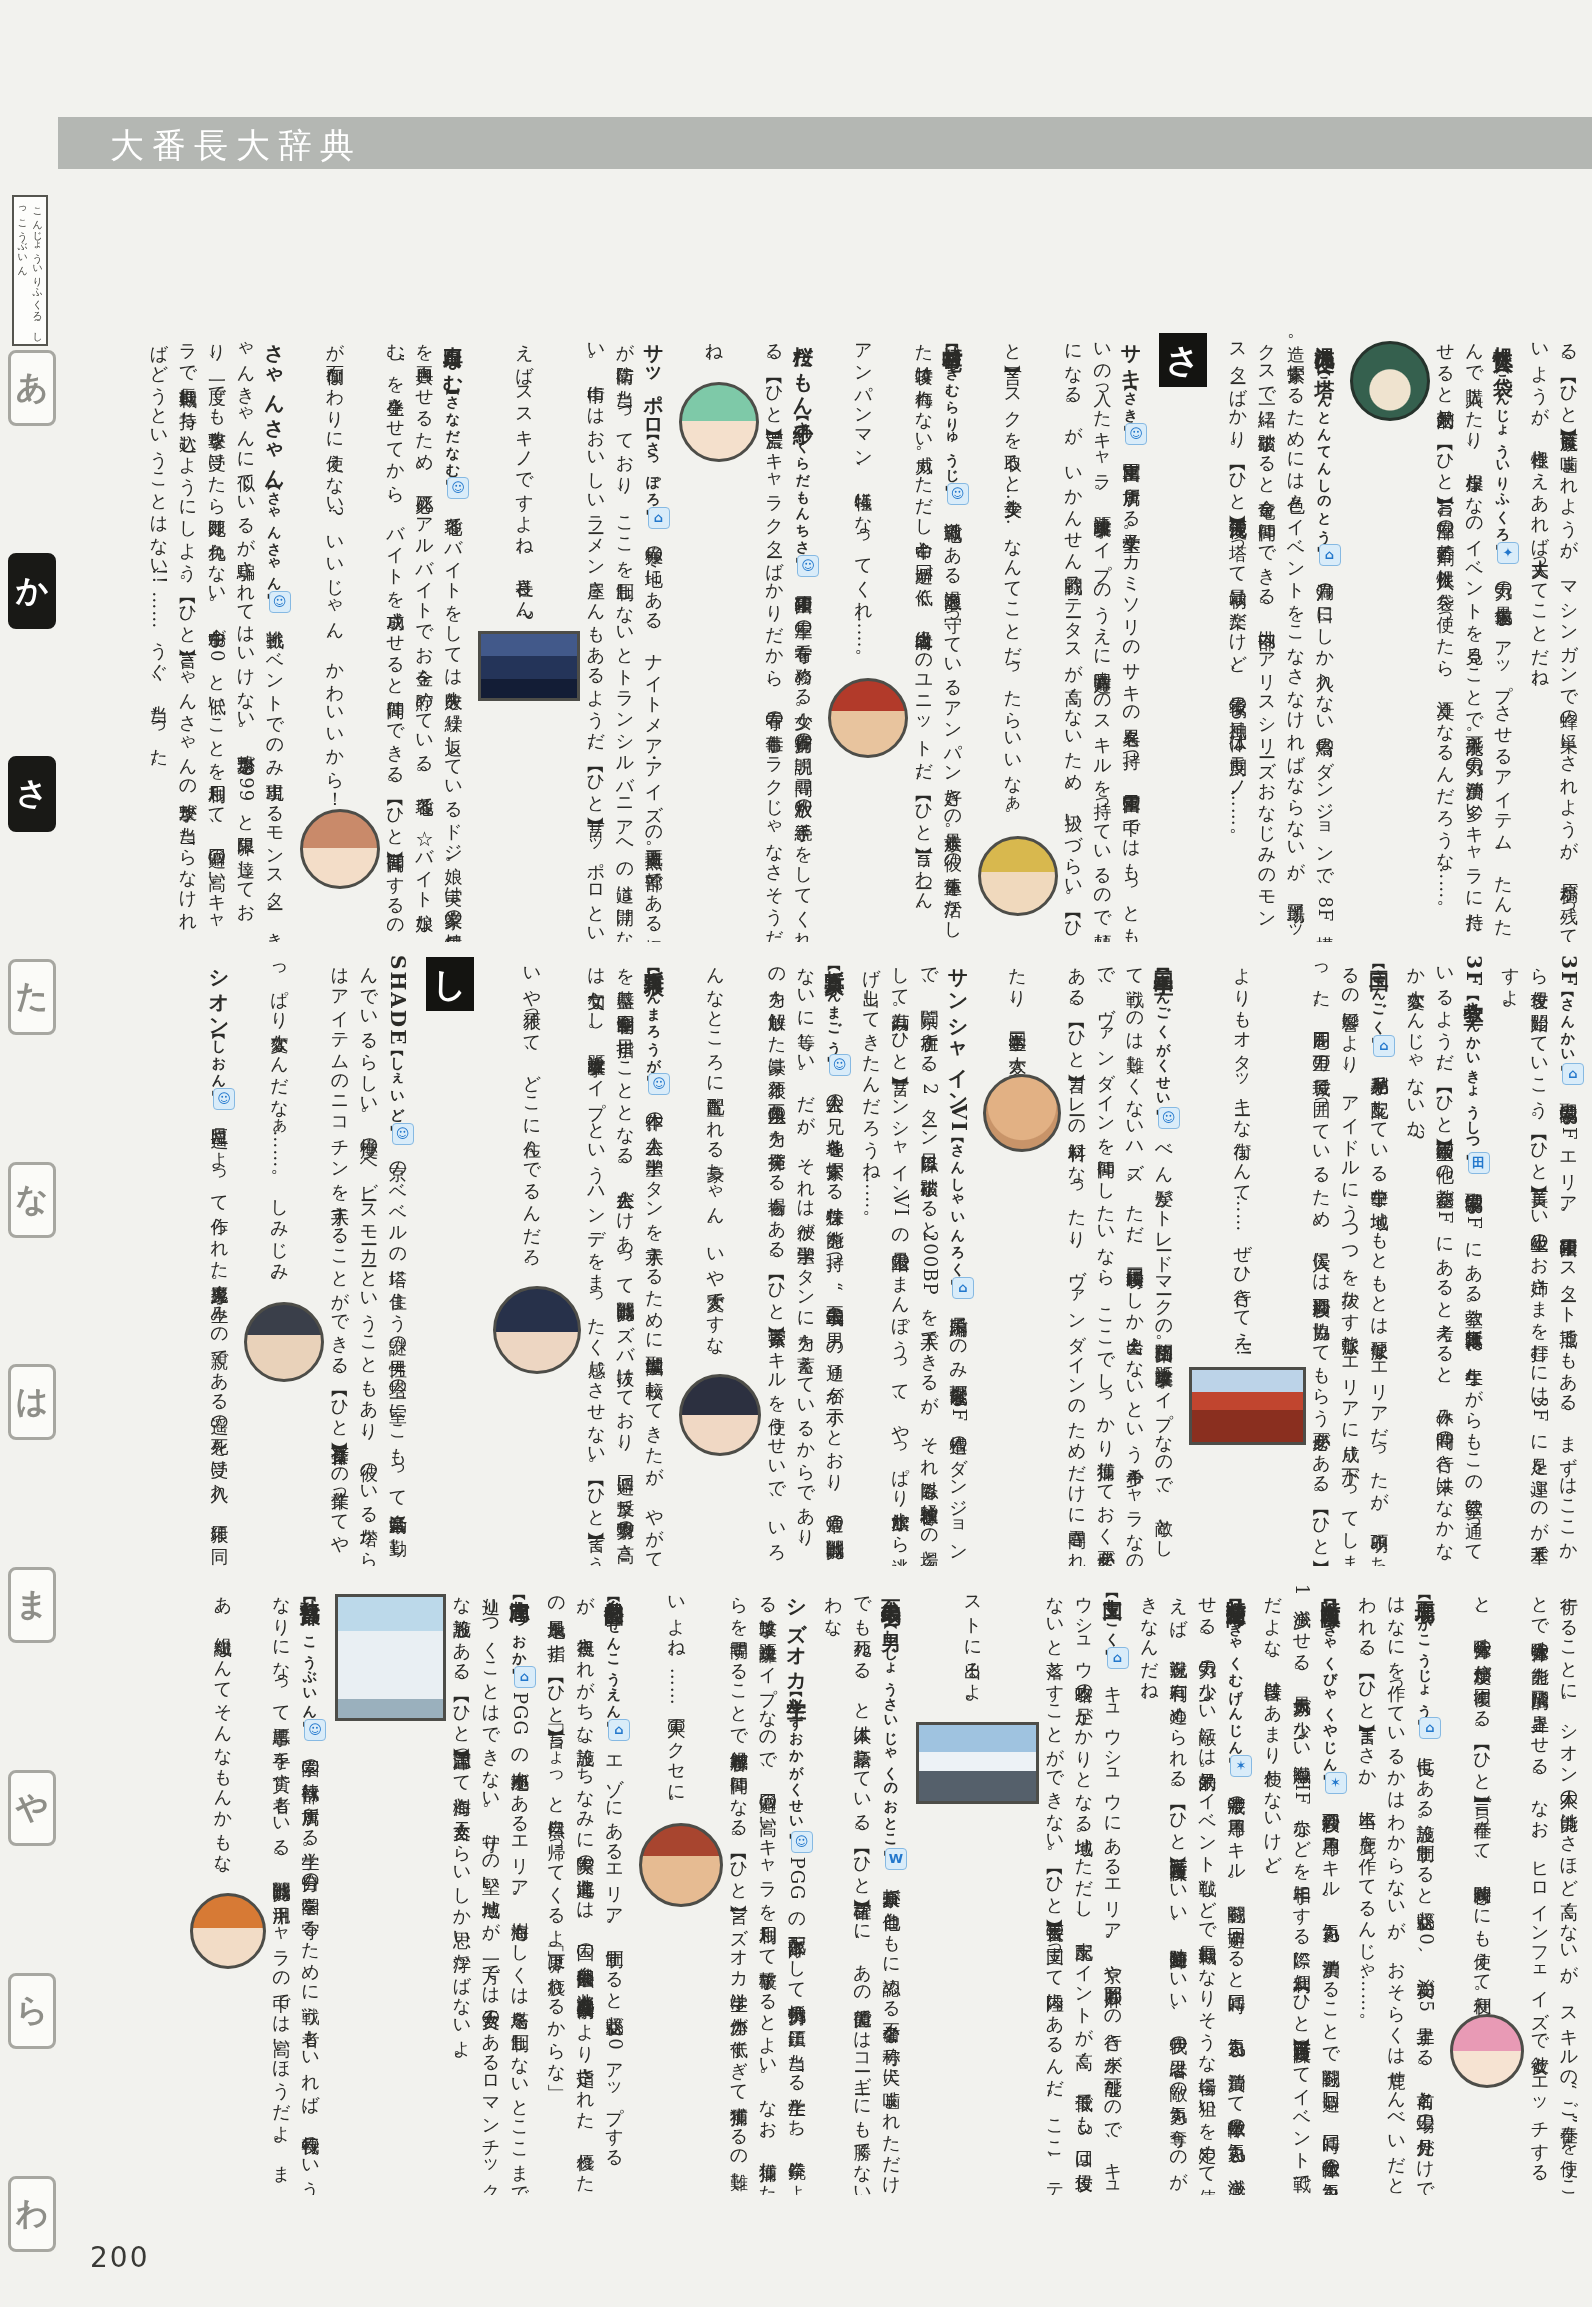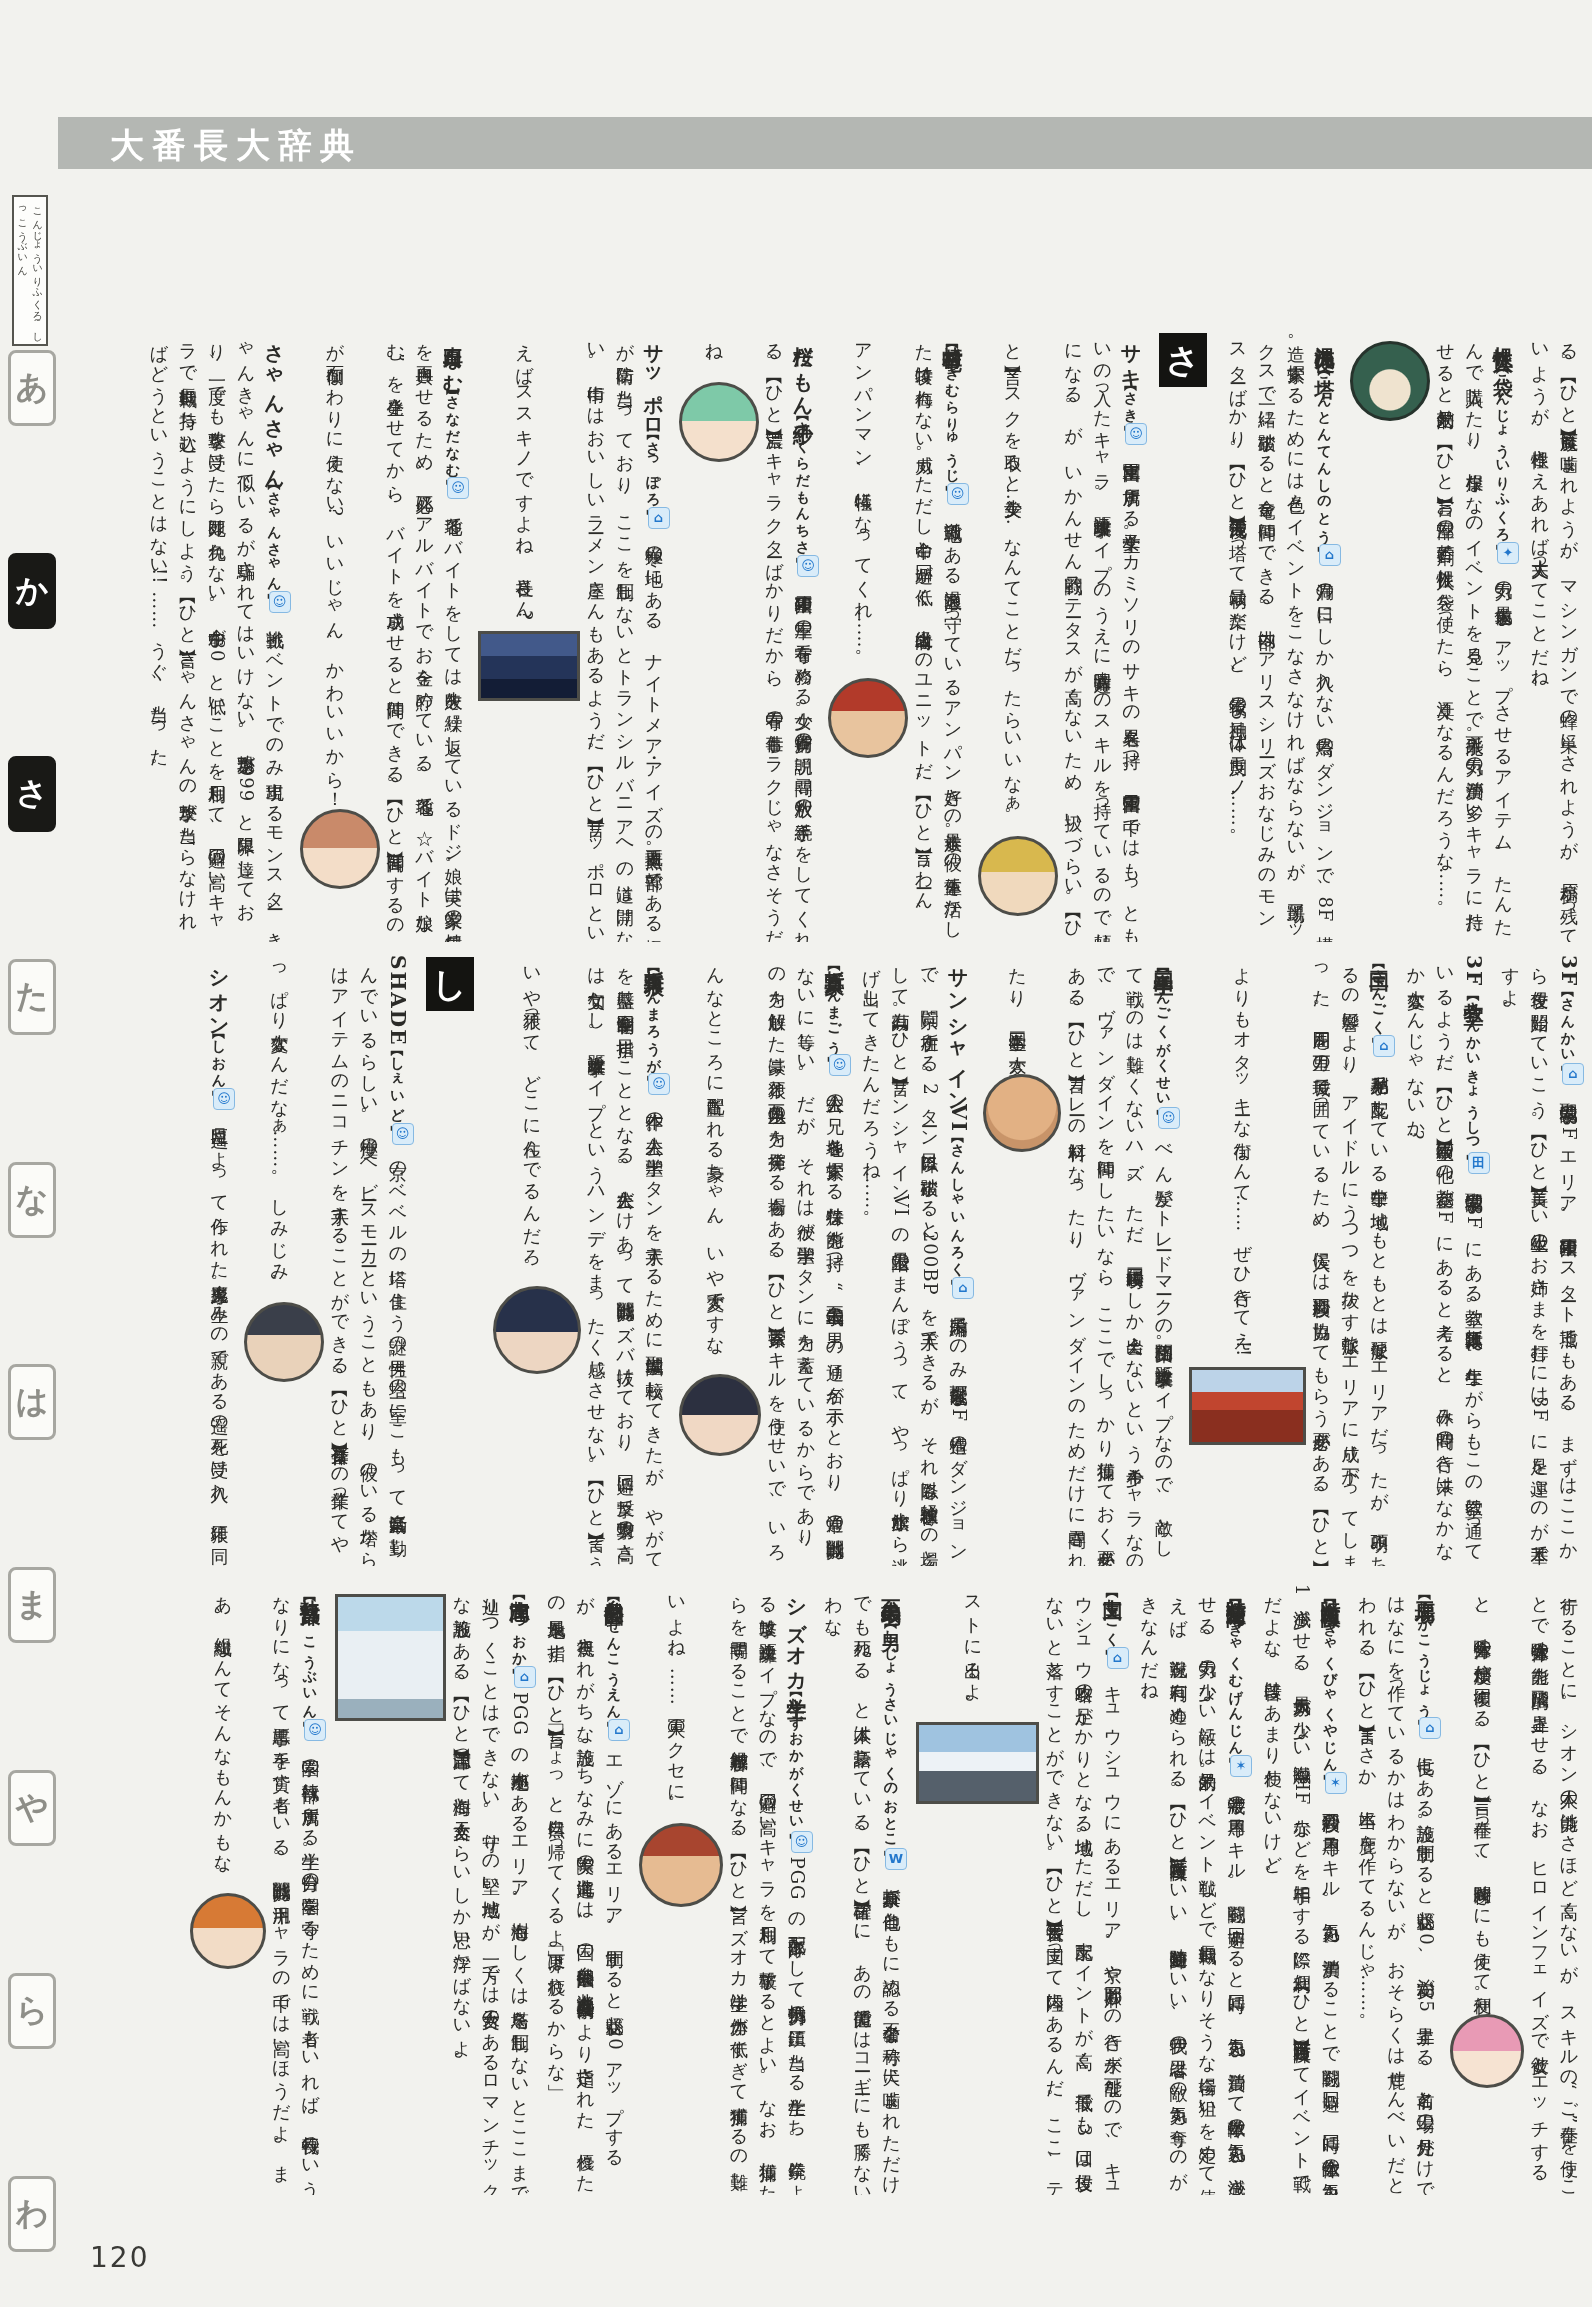--- a/index.html
+++ b/index.html
@@ -1,21 +1,21 @@
 <!DOCTYPE html>
 <html><head>
 <meta charset="utf-8">
 <style>
   html,body{margin:0;padding:0;background:#d9d9d4;}
   .page{position:relative;width:1592px;height:2307px;background:#f2f2ee;overflow:hidden;
         font-family:"DejaVu Serif","Liberation Serif",serif;color:#2b2b28;}
   
   .header-bar{position:absolute;left:58px;top:117px;width:1534px;height:52px;background:#b4b7b3;}
   .header-bar .ttl{position:absolute;left:52px;top:6px;font-family:"DejaVu Sans","Liberation Sans",sans-serif;
-        font-weight:bold;font-size:34px;color:#ffffff;letter-spacing:8px;}
+        font-weight:normal;font-size:34px;color:#ffffff;letter-spacing:8px;}
   
   .range-box{position:absolute;left:12px;top:195px;width:36px;height:151px;background:#fdfdfb;
         border:2px solid #55554f;writing-mode:vertical-rl;text-orientation:mixed;
         font-size:10px;line-height:15px;color:#44443f;padding:4px 1px;box-sizing:border-box;}
   .tab-strip{position:absolute;left:8px;top:350px;width:52px;height:1902px;display:flex;
         flex-direction:column;justify-content:space-between;}
   .kana-tab{width:48px;height:76px;box-sizing:border-box;border:3px solid #a7a7a1;border-radius:8px;
         background:#fbfbf8;color:#8e8e88;font-family:"DejaVu Sans","Liberation Sans",sans-serif;
         font-weight:bold;font-size:32px;display:flex;align-items:center;justify-content:center;}
   .kana-tab.active{background:#191916;border-color:#191916;color:#ffffff;}
@@ -79,16 +79,16 @@
       <div class="kana-tab">ま</div>
       <div class="kana-tab">や</div>
       <div class="kana-tab">ら</div>
       <div class="kana-tab">わ</div>
     </div>
 
   <div class="band" style="top:331px;"><div class="entry"><span class="body">る。【ひと言】魔族に噛まれようが、マシンガンで蜂の巣にされようが、原稿が残っていようが、根性さえあれば大丈夫ってことだね。</span></div><div class="entry"><span class="t-name">根性入り袋</span><span class="t-read">【こんじょういりふくろ】</span><span class="chip">✦</span><span class="body">気力の最大値を3アップさせるアイテム。たんたんで購入したり、根岸ななのイベントを見ることで入手可能。気力の消費が多いキャラに持たせると効果的だ。【ひと言】お部屋の芳香剤に根性入り袋を使ったら、汗臭くなるんだろうな……。</span><span class="img img-bag circ" style="width: 74px; height: 74px;"></span></div><div class="entry"><span class="t-name">混沌天使の塔</span><span class="t-read">【こんとんてんしのとう】</span><span class="chip">⌂</span><span class="body">満月の日にしか入れない塔鳥のダンジョンで、8F構造。探索するためには色々とイベントをこなさなければならないが、凱場マックスで一緒に踏破すると金竜を仲間にできる。内部はアリスシリーズおなじみのモンスターばかり。【ひと言】混沌天使の塔って最初は楽だけど、最後の神風6体は反則モノ……。</span></div><div class="section-box">さ</div><div class="entry"><span class="t-name">サキ</span><span class="t-read">【さき】</span><span class="chip">☺</span><span class="body">宮里軍団に所属する女子学生。カミソリのサキの異名を持つ。宮里軍団の中ではもっとも気合いの入ったキャラ。遠距離攻撃タイプのうえに味方回避＋のスキルを持っているので頼りになる。が、いかんせん戦闘ステータスが高くないため、扱いづらい。【ひと言】マスクを取ると美少女……なんてことだったらいいなぁ。</span><span class="img p-saki circ" style="width: 74px; height: 74px;"></span></div><div class="entry"><span class="t-name">崎村竜二</span><span class="t-read">【ざきむらりゅうじ】</span><span class="chip">☺</span><span class="body">激戦地である過浪区を守っているアンパン好きの暴走族。彼の体重を活かした特攻は侮れない威力。ただし命中と回避が低く、上級者向けのユニットだ。【ひと言】うわーん、アンパンマン、犠牲になってくれ……。</span><span class="img p-zakimura circ" style="width: 74px; height: 74px;"></span></div><div class="entry"><span class="t-name">桜だもん千紗</span><span class="t-read">【さくらだもんちさ】</span><span class="chip">☺</span><span class="body">狼牙軍団の牢屋の看守を務める少女。各捕虜の説明、尋問、釈放の手続きをしてくれる。【ひと言】濃いキャラクターばかりだから、看守の仕事もラクじゃなさそうだね。</span><span class="img p-sakurada circ" style="width: 74px; height: 74px;"></span></div><div class="entry"><span class="t-name">サッポロ</span><span class="t-read">【さっぽろ】</span><span class="chip">⌂</span><span class="body">極寒の地にある、ナイトメア・アイズの重要拠点。幹部である梶山章門が防衛に当たっており、ここを制圧しないとトランシルバニアへの道は開けない。街中にはおいしいラーメン屋さんもあるようだ。【ひと言】サッポロといえばススキノですよね、社長さん?</span><span class="img photo-sapporo" style="width: 96px; height: 64px;"></span></div><div class="entry"><span class="t-name">真田なむ</span><span class="t-read">【さなだなむ】</span><span class="chip">☺</span><span class="body">各地でバイトをしては失敗を繰り返しているドジ娘。実は家業の焼鳥屋を再興させるため、必死にアルバイトでお金を貯めている。各地で“☆バイト娘なむ”を発生させてから、バイトを成功させると仲間にできる。【ひと言】仲間にするのが面倒なわりに使えない? いいじゃん、かわいいから！</span><span class="img p-sanada circ" style="width: 74px; height: 74px;"></span></div><div class="entry"><span class="t-name">さゃんさゃん</span><span class="t-read">【さゃんさゃん】</span><span class="chip">☺</span><span class="body">挑戦イベントでのみ出現するモンスター。きゃんきゃんに似ているが騙されてはいけない。攻撃力が999と限界に達しており、一度でも攻撃を受けたら即死は免れない。命中が80と低いことを利用して、回避の高いキャラで長期戦に持ち込むようにしよう。【ひと言】さゃんさゃんの攻撃が当たらなければどうということはない!! ……うぐ、当たった。</span></div></div>
   <div class="band" style="top:955px;"><div class="entry"><span class="t-name">3F</span><span class="t-read">【さんかい】</span><span class="chip">⌂</span><span class="body">聖城学園の3Fエリア。狼牙軍団のスタート地点でもある。まずはここから侵攻を開始していこう。【ひと言】美しい上級生のお姉さまを拝むには3Fに足を運ぶのが基本ですよ。</span></div><div class="entry"><span class="t-name">3F教室</span><span class="t-read">【さんかいきょうしつ】</span><span class="chip">田</span><span class="body">聖城学園の3Fにある教室。斬真狼牙は2年生ながらもこの教室に通っているようだ。【ひと言】同級生の他の教室が2Fにあると考えると、休み時間の行き来はなかなか大変なんじゃないか?</span></div><div class="entry"><span class="t-name">三国</span><span class="t-read">【さんごく】</span><span class="chip">⌂</span><span class="body">毛利兄弟が支配している中華な地域。もともとは硬派なエリアだったが、項明みちるの影響により、アイドルにうつつを抜かす軟派なエリアに成り下がってしまった。周囲を万里の長城で囲っているため、侵入には高羽沙枝に協力してもらう必要がある。【ひと言】秋波原よりもオタッキーな街なんて……ぜひ行きてえ!!</span><span class="img photo-sangoku" style="width: 111px; height: 72px;"></span></div><div class="entry"><span class="t-name">三国学生</span><span class="t-read">【さんごくがくせい】</span><span class="chip">☺</span><span class="body">べん髪がトレードマークの格闘集団。近距離攻撃タイプなので、敵として戦うのは難しくないハズ。ただ、三国侵攻時にしか出会えないという希少キャラなので、ヴァンダインを仲間にしたいなら、ここでしっかり捕獲しておく必要がある。【ひと言】カレーの材料になったり、ヴァンダインのためだけに尋問されたり、三国学生も大変。</span><span class="img p-sangoku-g circ" style="width: 72px; height: 72px;"></span></div><div class="entry"><span class="t-name">サンシャインVI</span><span class="t-read">【さんしゃいんろく】</span><span class="chip">⌂</span><span class="body">県内編でのみ探索可能な6F構造のダンジョンで、闘京に所在する。2ターン目以降に踏破すると200BPを入手できるが、それ以降も経験値稼ぎの場として有効。【ひと言】サンシャインVIの最上階のまんぼうって、やっぱり水族館から逃げ出してきたんだろうね……。</span></div><div class="entry"><span class="t-name">斬真豪</span><span class="t-read">【ざんまごう】</span><span class="chip">☺</span><span class="body">主人公の兄。各地を探索する特殊な能力を持つ。“至上最弱の男”の通り名が示すとおり、通常の戦闘能力はないに等しい。だが、それは彼が学聖ボタンに力を蓄えているからであり、本来の力を解放した豪は狼牙と互角以上の力を発揮する場合もある。【ひと言】探索スキルを使うせいで、いろんなところに配置される豪ちゃん。いや大変ですな。</span><span class="img p-zanma-gou circ" style="width: 76px; height: 76px;"></span></div><div class="entry"><span class="t-name">斬真狼牙</span><span class="t-read">【ざんまろうが】</span><span class="chip">☺</span><span class="body">本作の主人公。学聖ボタンを入手するために聖城学園に転校してきたが、やがて聖城学園を基盤に全国制覇を目指すこととなる。主人公だけあって戦闘能力はズバ抜けており、回避に反撃、攻撃力の高さは文句なし。近距離攻撃タイプというハンデをまったく感じさせない。【ひと言】そういや狼牙って、どこに住んでるんだろ。</span><span class="img p-zanma-rouga circ" style="width: 82px; height: 82px;"></span></div><div class="section-box">し</div><div class="entry"><span class="t-name">SHADE</span><span class="t-read">【しぇいど】</span><span class="chip">☺</span><span class="body">京のベベルの塔に住まう謎の男性。塔の一室にこもって音楽活動に勤しんでいるらしい。極度のヘビースモーカーということもあり、彼のいる塔からはアイテムのニコチンを入手することができる。【ひと言】音楽作りの作業ってやっぱり大変なんだなぁ……。しみじみ。</span><span class="img p-shade circ" style="width: 74px; height: 74px;"></span></div><div class="entry"><span class="t-name">シオン</span><span class="t-read">【しおん】</span><span class="chip">☺</span><span class="body">月臣遥によって作られた魔導人形。生みの親である遥の死を受け入れ、狼牙に同</span></div></div>
   <div class="band" style="top:1584px;"><div class="entry"><span class="body">行することに。シオン本人の能力はさほど高くないが、スキルの“ご奉仕”を使うことで味方全体の能力を飛躍的に上昇させる。なお、ヒロインフェイズで彼女とエッチすると、味方全体の信頼度が回復する。【ひと言】ご奉仕って、時間稼ぎにも使えて便利。</span><span class="img p-shion circ" style="width: 68px; height: 68px;"></span></div><div class="entry"><span class="t-name">鹿工場</span><span class="t-read">【しかこうじょう】</span><span class="chip">⌂</span><span class="body">七良にある施設。制圧すると収益が20、治安が25上昇する。名前と工場の外見だけではなにを作っているかはわからないが、おそらくは鹿せんべいだと思われる。【ひと言】まさか、本当に鹿を作ってるんじゃ……。</span></div><div class="entry"><span class="t-name">時逆白夜陣</span><span class="t-read">【じぎゃくびゃくやじん】</span><span class="chip">✶</span><span class="body">高羽沙枝の専用スキル。気力を2消費することで戦闘を回避し、同時に敵全体の気力を1減少させる。最大気力が少ない海賊やHF赤などを相手にする際に便利。【ひと言】時逆白夜陣ってイベント戦で便利だよな。普段はあまり使わないけど。</span></div><div class="entry"><span class="t-name">時逆夢幻陣</span><span class="t-read">【じぎゃくむげんじん】</span><span class="chip">✶</span><span class="body">渡半蔵の専用スキル。戦闘を回避すると同時に、気力を3消費して敵単体の気力を3減少させる。気力の少ない敵には効果的。イベント戦などで長期戦になりそうな場合に狙いを定めて使えば、戦況を有利に進められる。【ひと言】時逆白夜陣といい、時逆夢幻陣といい、伊我の忍者は敵の気力を奪うのが好きなんだね。</span></div><div class="entry"><span class="t-name">支国</span><span class="t-read">【しこく】</span><span class="chip">⌂</span><span class="body">キュウシュウにあるエリア。京や岡耶麻との行き来が可能なので、キュウシュウ攻略の足がかりとなる地域。ただし、支配ポイントが高く、最低でも3回は侵攻しないと落とすことができない。【ひと言】大番長の支国って内陸にあるんだ。ここ、テストに出るよ。</span><span class="img photo-shikoku" style="width: 117px; height: 76px;"></span></div><div class="entry"><span class="t-name">至上最弱の男</span><span class="t-read">【しじょうさいじゃくのおとこ】</span><span class="chip">W</span><span class="body">斬真豪が自他ともに認める不名誉な称号。犬に噛まれただけでも死ねる、と本人は豪語している。【ひと言】確かに、あの能力値ではコーギーにも勝てないわな。</span></div><div class="entry"><span class="t-name">シズオカ学生</span><span class="t-read">【しずおかがくせい】</span><span class="chip">☺</span><span class="body">PGGの配下部隊として抵抗勢力の鎮圧に当たる学生たち。拳銃による攻撃は遠距離タイプなので、回避の高いキャラを利用して撃破するとよい。なお、捕獲した彼らを尋問することで銀城智香が仲間になる。【ひと言】シズオカ学生は体力が低すぎて捕獲するの難しいよね。……軍人のクセに。</span><span class="img p-shizuoka circ" style="width: 78px; height: 78px;"></span></div><div class="entry"><span class="t-name">自然公園</span><span class="t-read">【しぜんこうえん】</span><span class="chip">⌂</span><span class="body">エゾにあるエリア。制圧すると収益が20アップするが、無視されがちな施設。ちなみに実際の北海道には、国の自然公園法や北海道立自然公園条例により指定された、優れた自然の風景地を指す。【ひと言】「ちょっと自然に帰ってくるよ」「下界は疲れるからな」</span></div><div class="entry"><span class="t-name">志津岡</span><span class="t-read">【しつおか】</span><span class="chip">⌂</span><span class="body">PGGの本拠地があるエリア。樹海もしくは塔鳥を制圧しないとここまで辿りつくことはできない。守りの堅い地域だが、一方では天文台のあるロマンチックな施設もある。【ひと言】志津岡って樹海と天文台くらいしか思い浮かばないよ。</span><span class="img photo-building" style="width: 105px; height: 121px;"></span></div><div class="entry"><span class="t-name">執行部員</span><span class="t-read">【しっこうぶいん】</span><span class="chip">☺</span><span class="body">学園の執行部に所属する学生。自分の学園を守るために戦う者もいれば、執行長のいうなりになって悪事に手を貸す者もいる。戦闘能力は汎用キャラの中では高いほうだよ。まあ、組織なんてそんなもんかもな。</span><span class="img p-shikkou circ" style="width: 70px; height: 70px;"></span></div></div>
 
-  <div class="page-num">120</div>
+  <div class="page-num">200</div>
 
 </div>
 
 
 </body></html>

